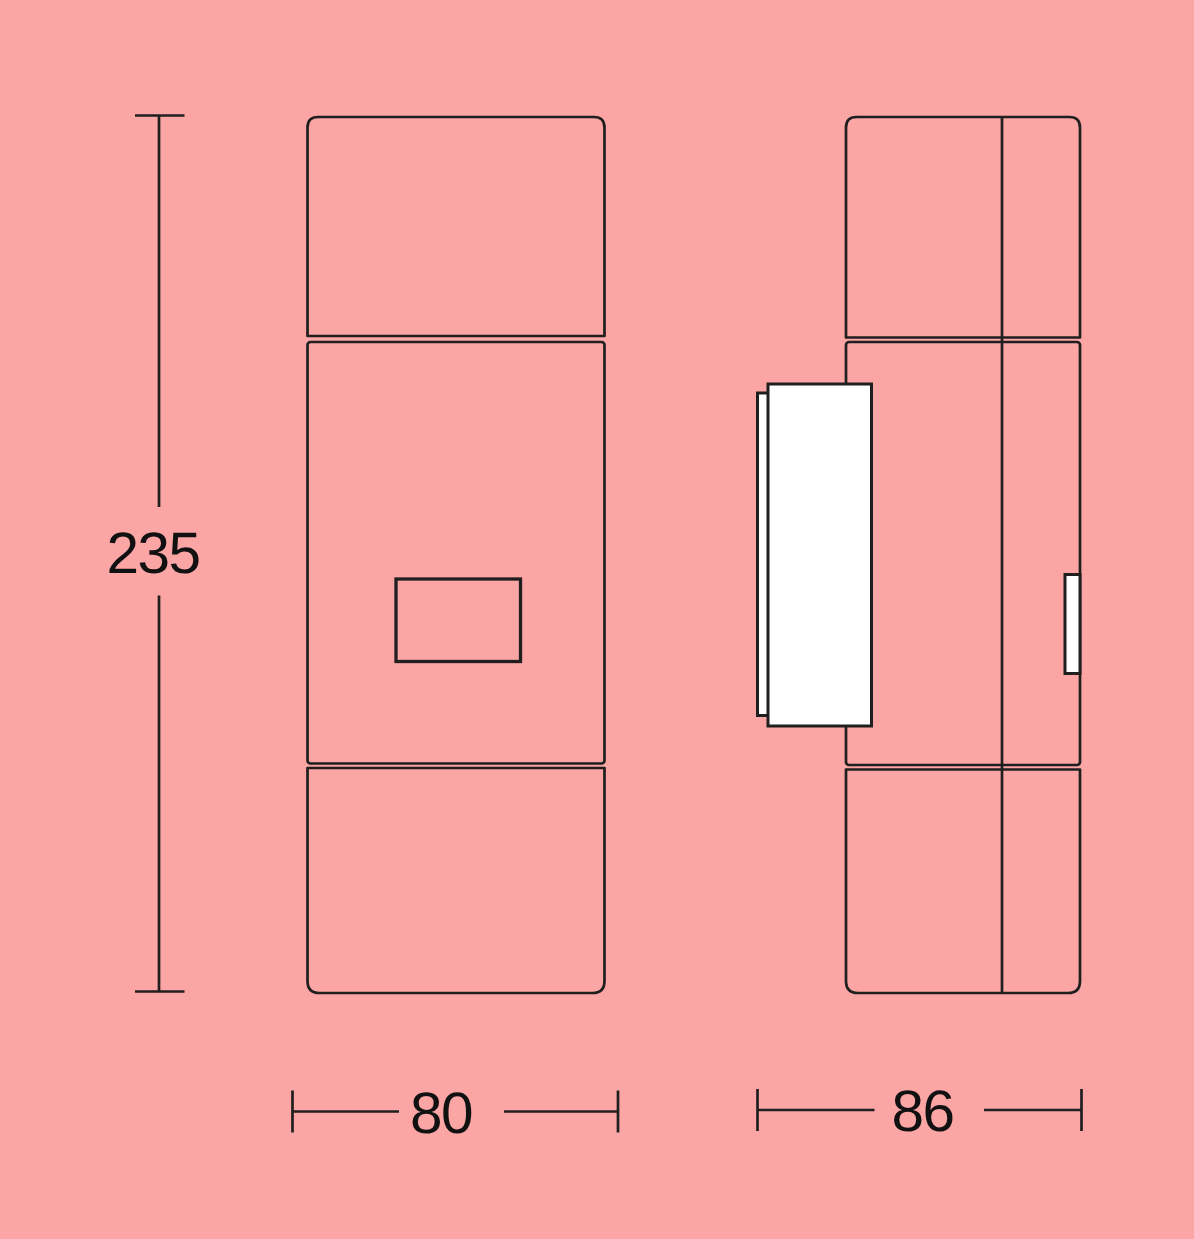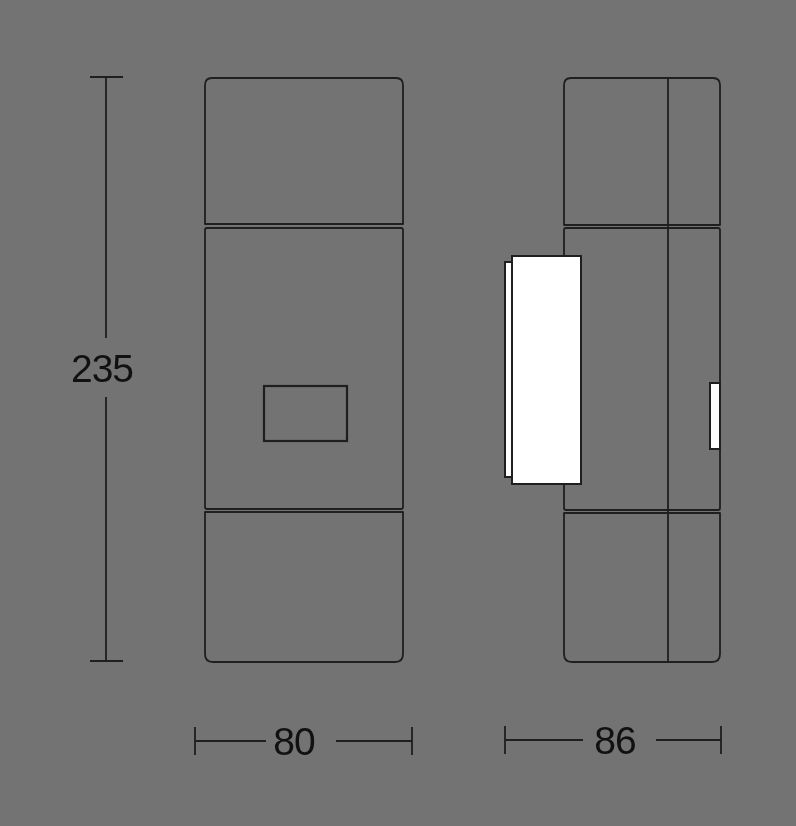--- a/index.html
+++ b/index.html
@@ -4,21 +4,21 @@
 <style>
   html, body {
     margin: 0;
     padding: 0;
     background: #ffffff;
   }
   .canvas {
     position: relative;
     width: 796px;
     height: 826px;
-    background: #737373;
+    background: #fca5a5;
     overflow: hidden;
     font-family: "Liberation Sans", sans-serif;
   }
   svg { display: block; }
   .outline {
     fill: none;
     stroke: #1f1f1f;
     stroke-width: 1.8;
     stroke-linejoin: round;
     stroke-linecap: butt;

